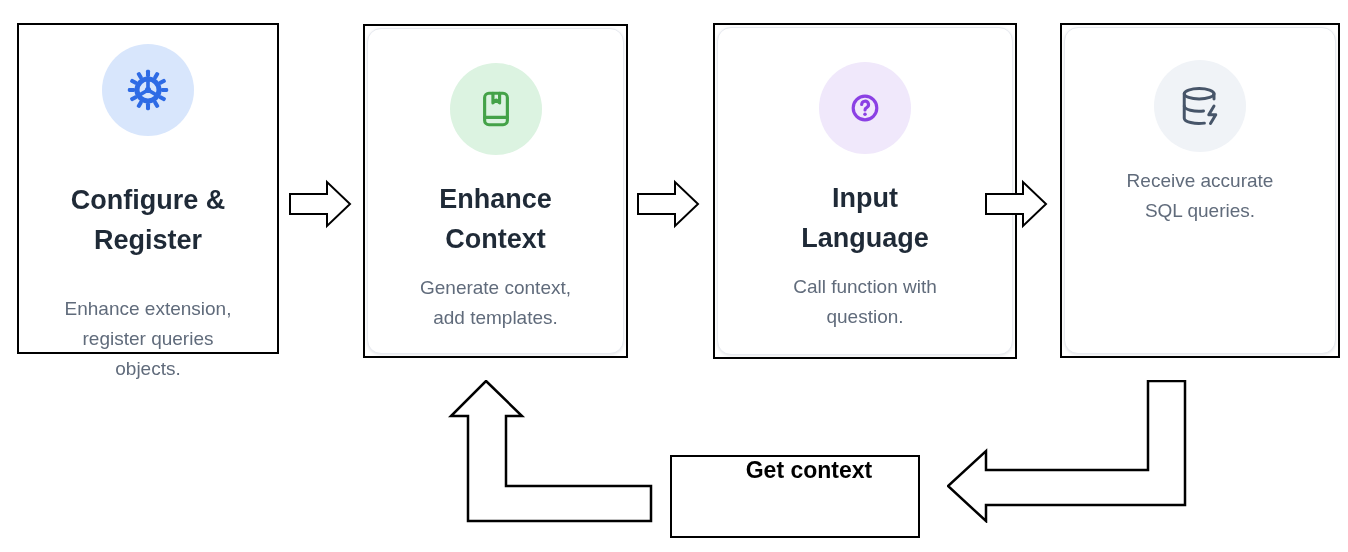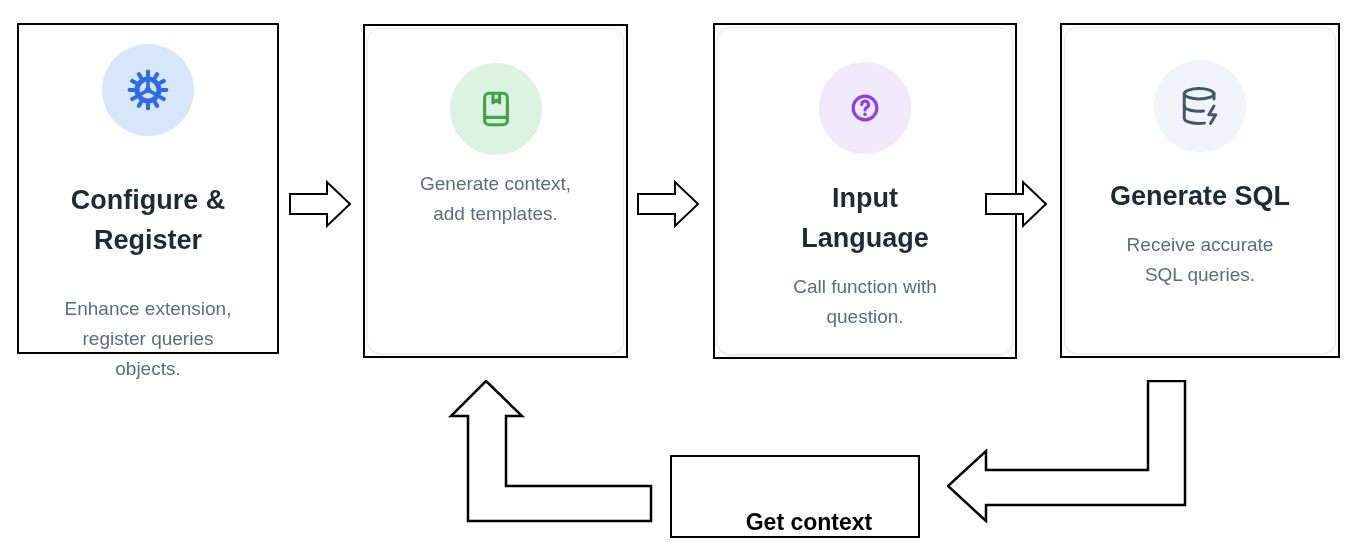--- a/index.html
+++ b/index.html
@@ -33,21 +33,21 @@
   }
   .step-desc span{display:block;}
   
   .flow-arrow{position:absolute;}
   .flow-arrow svg, .loop-arrow svg{display:block;}
   .loop-arrow{position:absolute;}
   
   .loop-box{
     position:absolute;left:670px;top:455px;width:250px;height:83px;
     border:2px solid #000000;background:#ffffff;box-sizing:border-box;
-    display:flex;align-items:flex-end;justify-content:center;padding-left:28px;
+    display:flex;align-items:flex-start;justify-content:center;padding-left:28px;
   }
   .loop-box-label{font-weight:bold;font-size:23px;color:#000000;}
 </style>
 </head>
 <body>
 
 <div class="canvas">
 
   <div class="step-card" style="left: 17px; top: 23px; width: 262px; height: 331px; --icon-bg: #d8e6fc; --icon-color: #2e6be5;">
     <div class="card-surface flush" style="padding-top:17px;">
@@ -92,20 +92,24 @@
     <div class="card-surface" style="padding-top:34px;">
       <div class="icon-circle">
         <svg width="42" height="42" viewBox="0 0 48 48">
           <g fill="none" stroke="currentColor" stroke-width="3.6" stroke-linejoin="round" stroke-linecap="round">
             <rect x="11" y="6" width="26" height="36" rx="5"></rect>
             <line x1="11" y1="33.5" x2="37" y2="33.5"></line>
             <path d="M20.5 6 v11 l3.8 -3.2 l3.8 3.2 v-11"></path>
           </g>
         </svg>
       </div>
+      <div class="step-title">
+        <span>Enhance</span>
+        <span>Context</span>
+      </div>
       <div class="step-desc">
         <span>Generate context,</span>
         <span>add templates.</span>
       </div>
     </div>
   </div>
 
   <div class="step-card" style="left: 713px; top: 23px; width: 304px; height: 336px; --icon-bg: #f0e8fb; --icon-color: #8b40e4;">
     <div class="card-surface" style="padding-top:34px;">
       <div class="icon-circle">
@@ -133,23 +137,20 @@
       <div class="icon-circle">
         <svg width="42" height="42" viewBox="0 0 48 48">
           <g fill="none" stroke="currentColor" stroke-width="3.4" stroke-linecap="round" stroke-linejoin="round">
             <ellipse cx="23" cy="10" rx="17" ry="6"></ellipse>
             <path d="M6 10 v28 a17 6 0 0 0 23 5.6"></path>
             <path d="M40 10 v6"></path>
             <path d="M40 24 l-6 10 h8 l-6 10"></path>
             <path d="M6 24 a17 6 0 0 0 22 5.7"></path>
           </g>
         </svg>
-      </div>
-      <div class="step-title">
-        <span>Generate SQL</span>
       </div>
       <div class="step-desc">
         <span>Receive accurate</span>
         <span>SQL queries.</span>
       </div>
     </div>
   </div>
 
   <div class="flow-arrow" style="left:289px;top:179px;">
     <svg width="64" height="50" viewBox="0 0 64 50">

